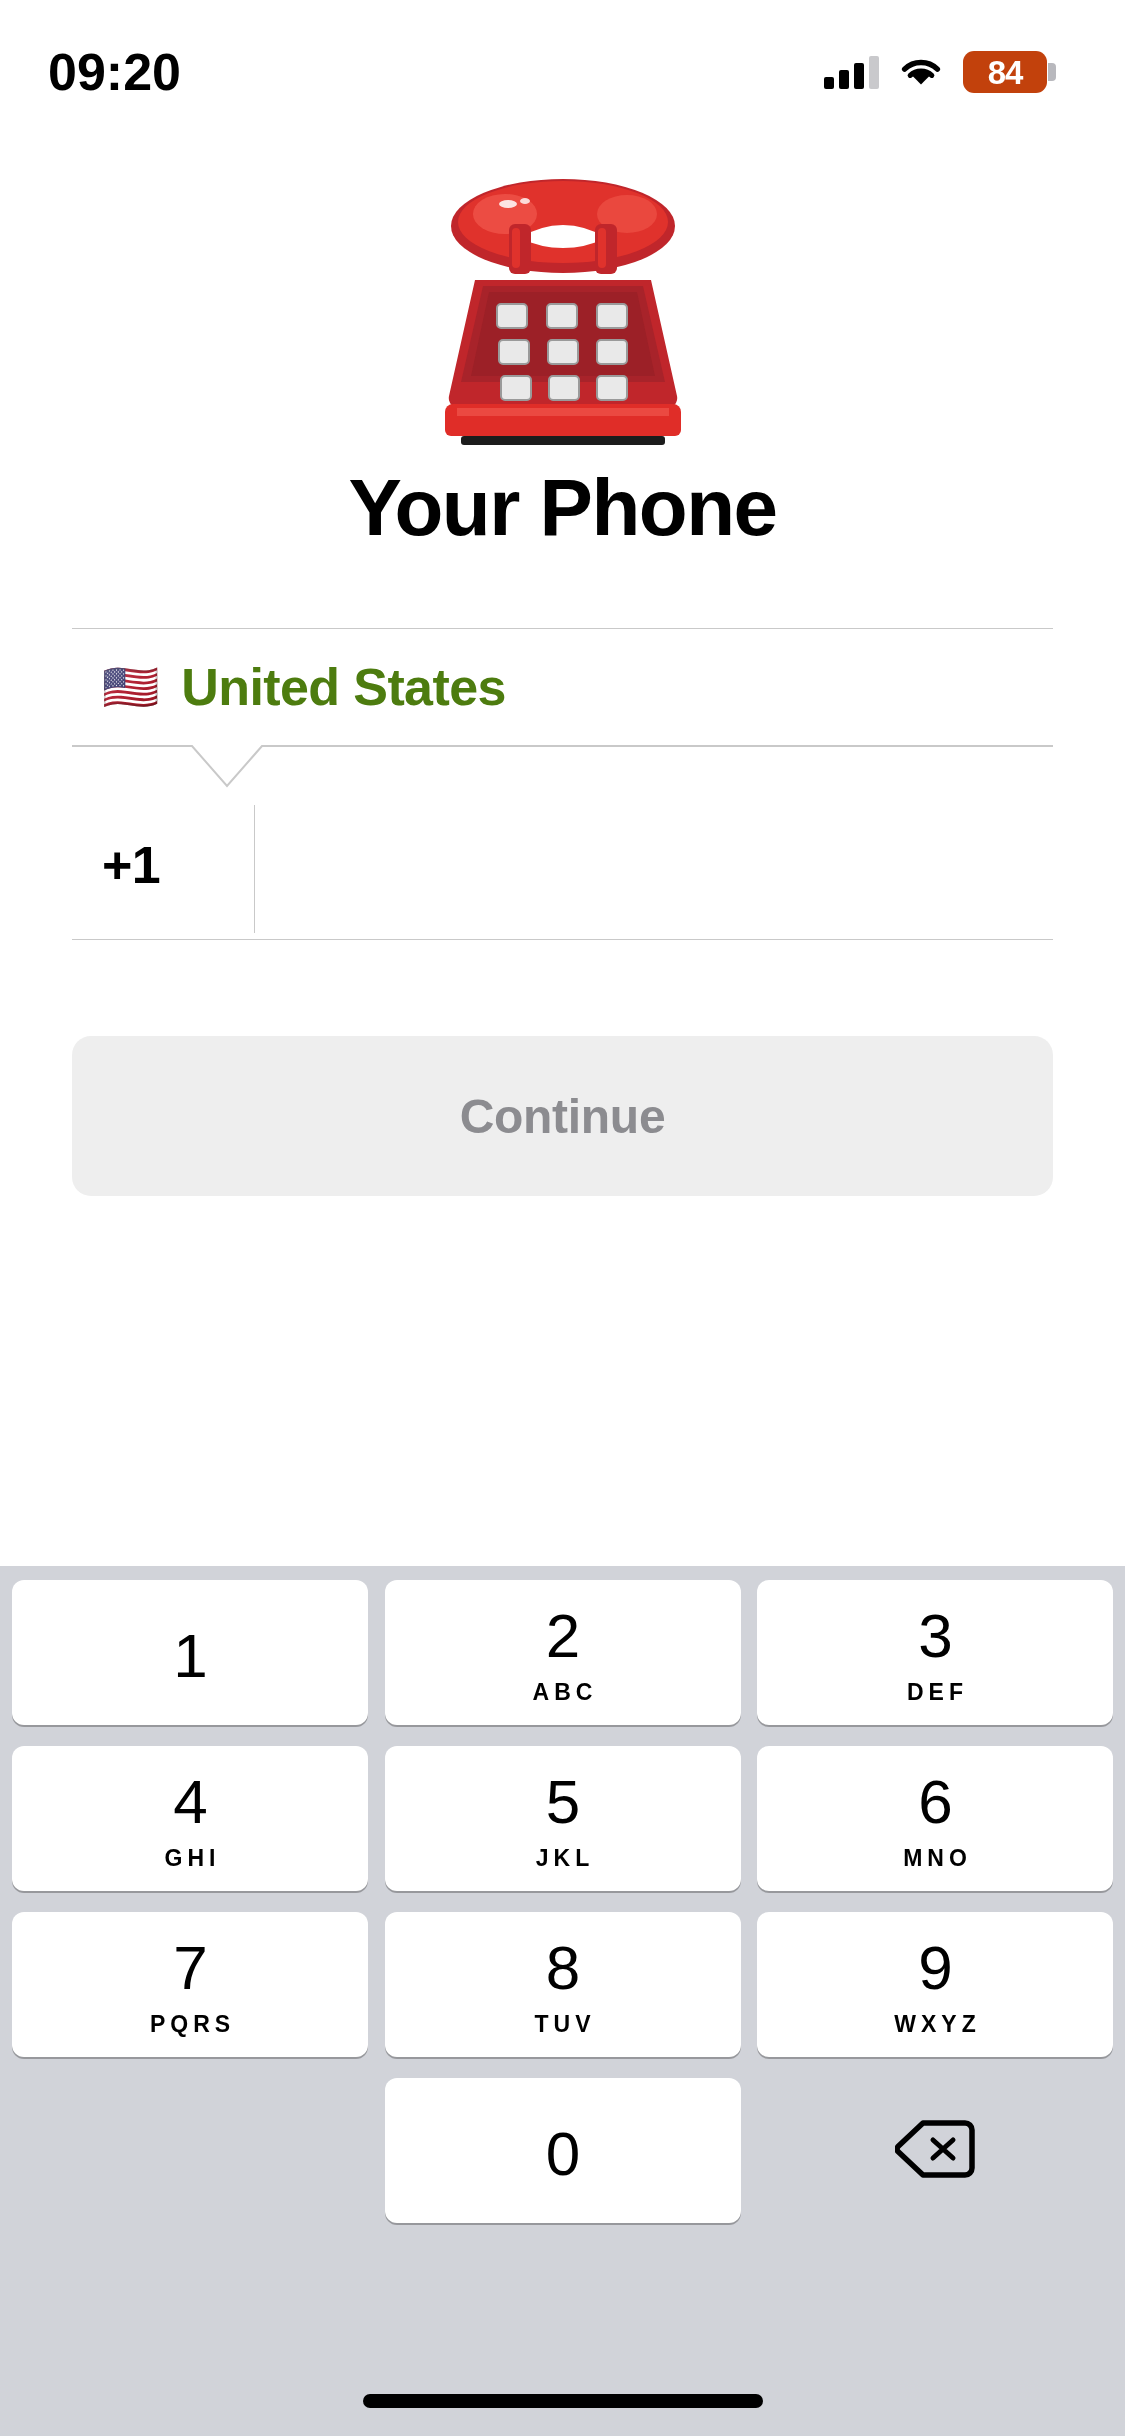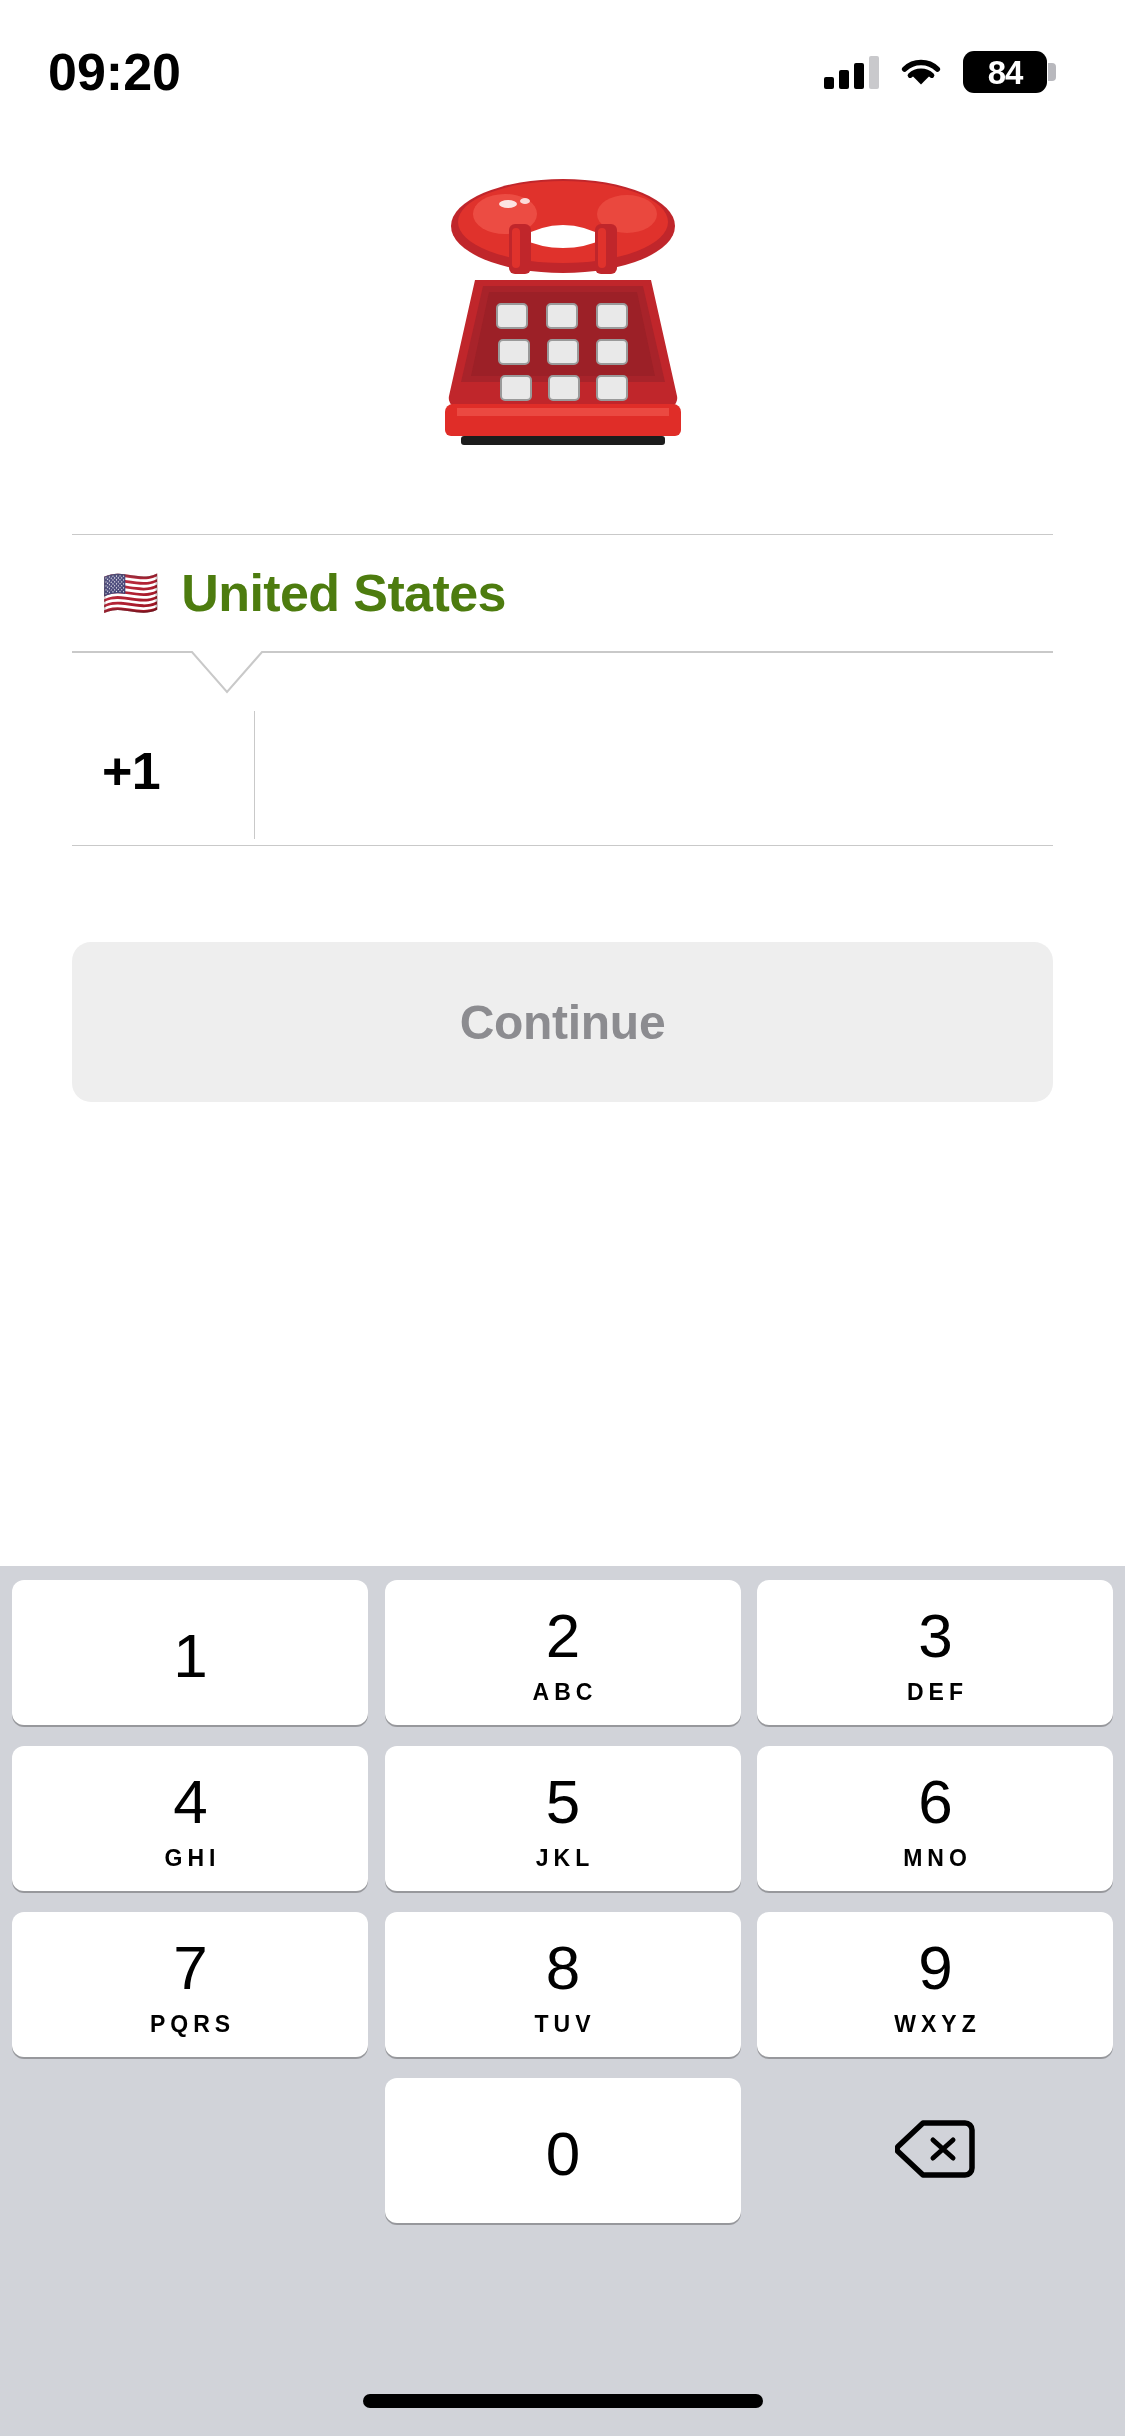--- a/index.html
+++ b/index.html
@@ -57,21 +57,21 @@
   .signal i:nth-child(2) { height: 19px; }
   .signal i:nth-child(3) { height: 26px; }
   .signal i:nth-child(4) { height: 33px; background: #c9c9cc; }
 
   .wifi { width: 46px; height: 34px; display: block; }
 
   .battery {
     position: relative;
     width: 84px;
     height: 42px;
-    background: #000000;
+    background: #c2410c;
     border-radius: 11px;
     display: flex;
     align-items: center;
     justify-content: center;
   }
   .battery-pct {
     color: #fff;
     font-size: 33px;
     font-weight: bold;
     letter-spacing: -1px;
@@ -348,20 +348,21 @@
         <ellipse cx="112" cy="49" rx="5" ry="3" fill="#ffffff" opacity="0.8"></ellipse>
 
         <path d="M106 86 q44 -26 88 0 q-44 20 -88 0 Z" fill="#ffffff"></path>
         <rect x="96" y="72" width="22" height="50" rx="6" fill="#c0262b"></rect>
         <rect x="182" y="72" width="22" height="50" rx="6" fill="#c0262b"></rect>
         <rect x="99" y="76" width="8" height="40" rx="4" fill="#e0322c"></rect>
         <rect x="185" y="76" width="8" height="40" rx="4" fill="#e0322c"></rect>
       </svg>
     </span>
 
+    <h1 class="page-title">Your Phone</h1>
 
     <div class="form-block">
 
       <div class="rule"></div>
 
       <div class="country-row">
         <span class="flag-emoji">🇺🇸</span>
         <span class="country-name">United States</span>
       </div>
 

